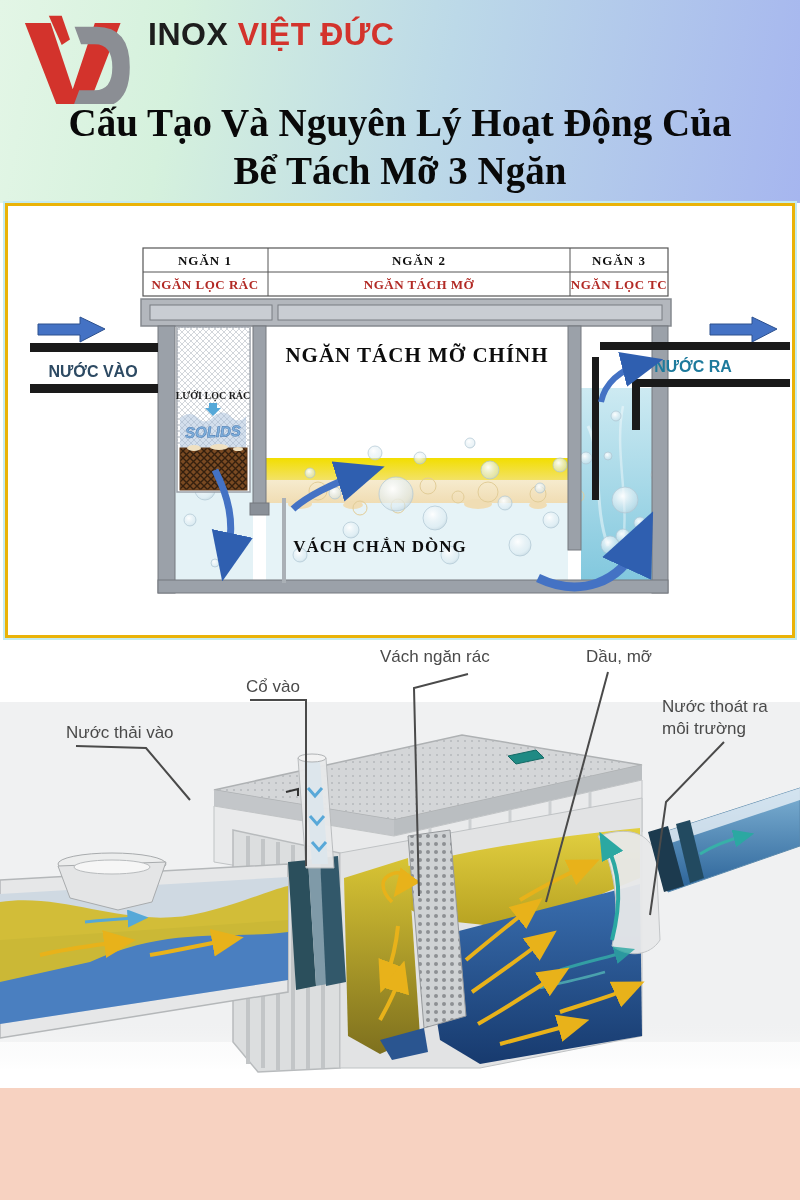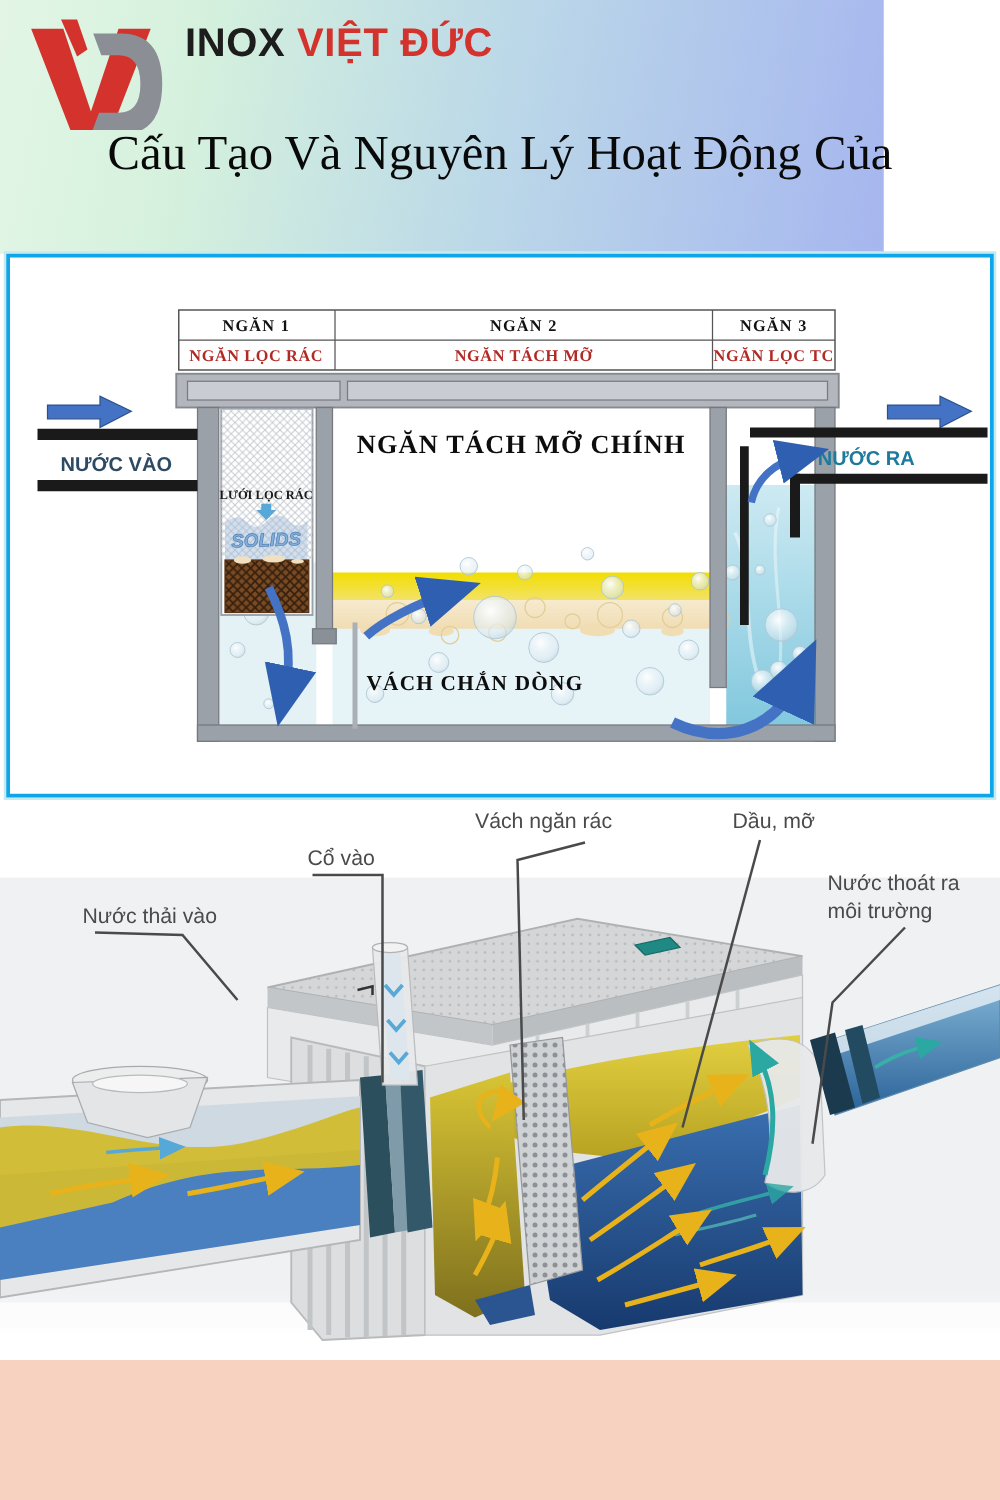--- a/index.html
+++ b/index.html
@@ -1,34 +1,34 @@
 <!DOCTYPE html>
 <html><head>
 <meta charset="utf-8">
 <style>
   html,body{margin:0;padding:0;}
   body{width:800px;height:1200px;position:relative;overflow:hidden;background:#fff;
        font-family:"Liberation Sans",sans-serif;}
   .abs{position:absolute;}
 
   
-  .header{left:0;top:0;width:707px;height:203px;
+  .header{left:0;top:0;width:800px;height:203px;
     background:linear-gradient(100deg,#e3f6e6 0%,#d5f1dd 22%,#bcd9e8 55%,#a6b6ef 100%);}
   .brandline{left:148px;top:16px;font-size:32px;font-weight:bold;letter-spacing:.5px;white-space:nowrap;}
   .brand-inox{color:#1d1d1d;}
   .brand-vd{color:#d3332c;}
   .tagline{left:150px;top:57px;font-size:23px;color:#37746c;white-space:nowrap;}
   .title1,.title2{left:0;width:800px;text-align:center;
-    font-family:"Liberation Serif",serif;font-weight:normal;color:#090909;white-space:nowrap;}
+    font-family:"Liberation Serif",serif;font-weight:bold;color:#090909;white-space:nowrap;}
   .title1{top:100px;font-size:39px;}
   .title2{top:148px;font-size:39px;}
 
   
   .panel{left:5px;top:203px;width:784px;height:429px;background:#fff;
-    border:3px solid #0ea5e9;box-shadow:0 0 0 2px #c4ebef;}
+    border:3px solid #eab308;box-shadow:0 0 0 2px #c4ebef;}
   .panel svg{display:block;}
 
   
   .illus{left:0;top:640px;width:800px;height:450px;}
 
   
   .footerzone{left:0;top:1088px;width:800px;height:112px;background:#f7d2c1;}
 
   svg text{font-family:"Liberation Sans",sans-serif;}
   svg text.serif{font-family:"Liberation Serif",serif;}
@@ -40,20 +40,21 @@
   <svg class="abs" style="left:8px;top:12px" width="135" height="92" viewBox="0 0 118 100">
     <path d="M30,4 44,4 53,30 44,36 Z" fill="#d3332c"></path>
     <path d="M4,12 32,12 56,84 80,12 108,12 70,110 42,110 Z" fill="#d3332c"></path>
     <path d="M58,16 h24 q36,0 36,44 q0,44 -36,44 h-26 l7,-19 h17 q19,0 19,-25 q0,-25 -19,-25 h-15 Z" fill="#8b8e94"></path>
   </svg>
   <div class="abs brandline">
     <span class="brand-inox">INOX</span>
     <span class="brand-vd">VIỆT ĐỨC</span>
   </div>
   <div class="abs title1">Cấu Tạo Và Nguyên Lý Hoạt Động Của</div>
+  <div class="abs title2">Bể Tách Mỡ 3 Ngăn</div>
 </div>
 
 <div class="abs panel">
 <svg width="784" height="429" viewBox="0 0 784 429">
   <defs>
     <pattern id="mesh1" width="6" height="6" patternUnits="userSpaceOnUse">
       <path d="M0,6 L6,0 M0,0 L6,6" stroke="#c6ccd2" stroke-width="0.8"></path>
     </pattern>
     <pattern id="brownp" width="7" height="7" patternUnits="userSpaceOnUse">
       <rect width="7" height="7" fill="#7a4a22"></rect>

